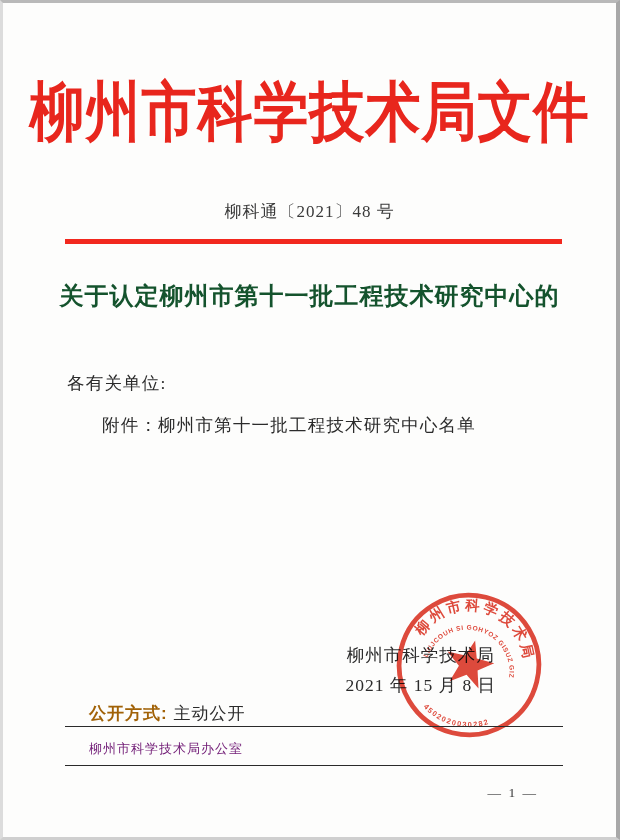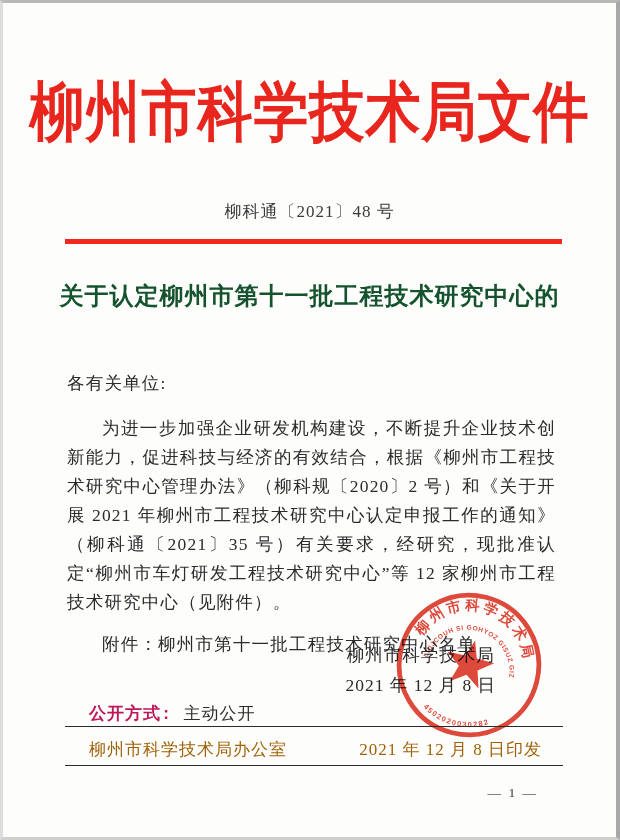--- a/index.html
+++ b/index.html
@@ -56,21 +56,21 @@
   }
   .body-block {
     position: absolute;
     top: 366px; left: 64px; right: 60px;
     font-size: 17.5px;
     line-height: 29px;
     letter-spacing: 1.2px;
     color: #2b2b2b;
     text-align: justify;
   }
-  .salutation { margin-bottom: 16px; }
+  .salutation { margin-bottom: 9px; }
   .para { text-indent: 2em; }
   .attachment { text-indent: 2em; margin-top: 13px; }
   .signature-block {
     position: absolute;
     top: 637px; right: 120px;
     text-align: center;
     font-size: 17.5px;
     line-height: 30px;
     letter-spacing: 1px;
     color: #2b2b2b;
@@ -83,36 +83,36 @@
     opacity: 0.92;
     transform: rotate(14deg);
   }
   .publicity-row {
     position: absolute;
     top: 699px; left: 64px; right: 60px;
     font-size: 17px;
     letter-spacing: 1px;
     padding-left: 22px;
   }
-  .publicity-label { font-family: Liberation Mono, monospace; font-weight: bold; color: #be185d; }
+  .publicity-label { font-family: Liberation Sans, sans-serif; font-weight: bold; color: #a16207; }
   .publicity-value { color: #2b2b2b; text-align: right; }
   .footer-rule { position: absolute; left: 62px; width: 498px; height: 0; border-top: 1.6px solid #2a2a2a; }
   .rule-1 { top: 723px; }
   .rule-2 { top: 762px; }
   .issuer-row {
     position: absolute;
     top: 732px; left: 64px; right: 60px;
     display: flex;
     justify-content: space-between;
     align-items: center;
-    font-size: 17px;
+    font-size: 13px;
     letter-spacing: 1px;
     padding-left: 22px;
     padding-right: 14px;
-    color: #a16207;
+    color: #701a75;
     height: 28px;
   }
   .page-number {
     position: absolute;
     top: 782px; right: 78px;
     font-size: 13.5px;
     letter-spacing: 2px;
     color: #3a3a3a;
   }
 </style>
@@ -126,27 +126,26 @@
   <div class="doc-number">柳科通〔2021〕48 号</div>
 
   <div class="red-rule"></div>
 
   <div class="doc-title">
     <div>关于认定柳州市第十一批工程技术研究中心的</div>
   </div>
 
   <div class="body-block">
     <p class="salutation">各有关单位:</p>
-    <p class="para">为进一步加强企业研发机构建设，不断提升企业技术创新能力，促进科技与经济的有效结合，根据《柳州市工程技术研究中心管理办法》（柳科规〔2020〕2 号）和《关于开展 2021 年柳州市工程技术研究中心认定申报工作的通知》（柳科通〔2021〕35 号）有关要求，经研究，现批准认定“柳州市车灯研发工程技术研究中心”等 12 家柳州市工程技术研究中心（见附件）。</p>
     <p class="attachment">附件：柳州市第十一批工程技术研究中心名单</p>
   </div>
 
   <div class="signature-block">
     <div>柳州市科学技术局</div>
-    <div>2021 年 12 月 8 日</div>
+    <div>2021 年 15 月 8 日</div>
   </div>
 
   <svg class="seal" viewBox="0 0 140 140" xmlns="http://www.w3.org/2000/svg">
     <defs>
       <path id="arcTop" d="M 25 96 A 52 52 0 1 1 115 96" fill="none"></path>
       <path id="arcInner" d="M 33 92 A 40 40 0 1 1 107 92" fill="none"></path>
       <path id="arcBottom" d="M 16 92 A 58 58 0 0 0 124 92" fill="none"></path>
     </defs>
     <circle cx="70" cy="70" r="66" fill="none" stroke="#dd3a2b" stroke-width="4.5"></circle>
     <polygon fill="#dd3a2b" points="70,46 75.6,62.2 92.8,62.6 79.1,73.0 84.1,89.4 70,79.6 55.9,89.4 60.9,73.0 47.2,62.6 64.4,62.2"></polygon>
@@ -163,20 +162,19 @@
 
   <div class="publicity-row">
     <span class="publicity-label">公开方式: </span>
     <span class="publicity-value">主动公开</span>
   </div>
 
   <div class="footer-rule rule-1"></div>
 
   <div class="issuer-row">
     <span>柳州市科学技术局办公室</span>
-    <span>2021 年 12 月 8 日印发</span>
   </div>
 
   <div class="footer-rule rule-2"></div>
 
   <div class="page-number">— 1 —</div>
 
 </div>
 
 </body></html>

